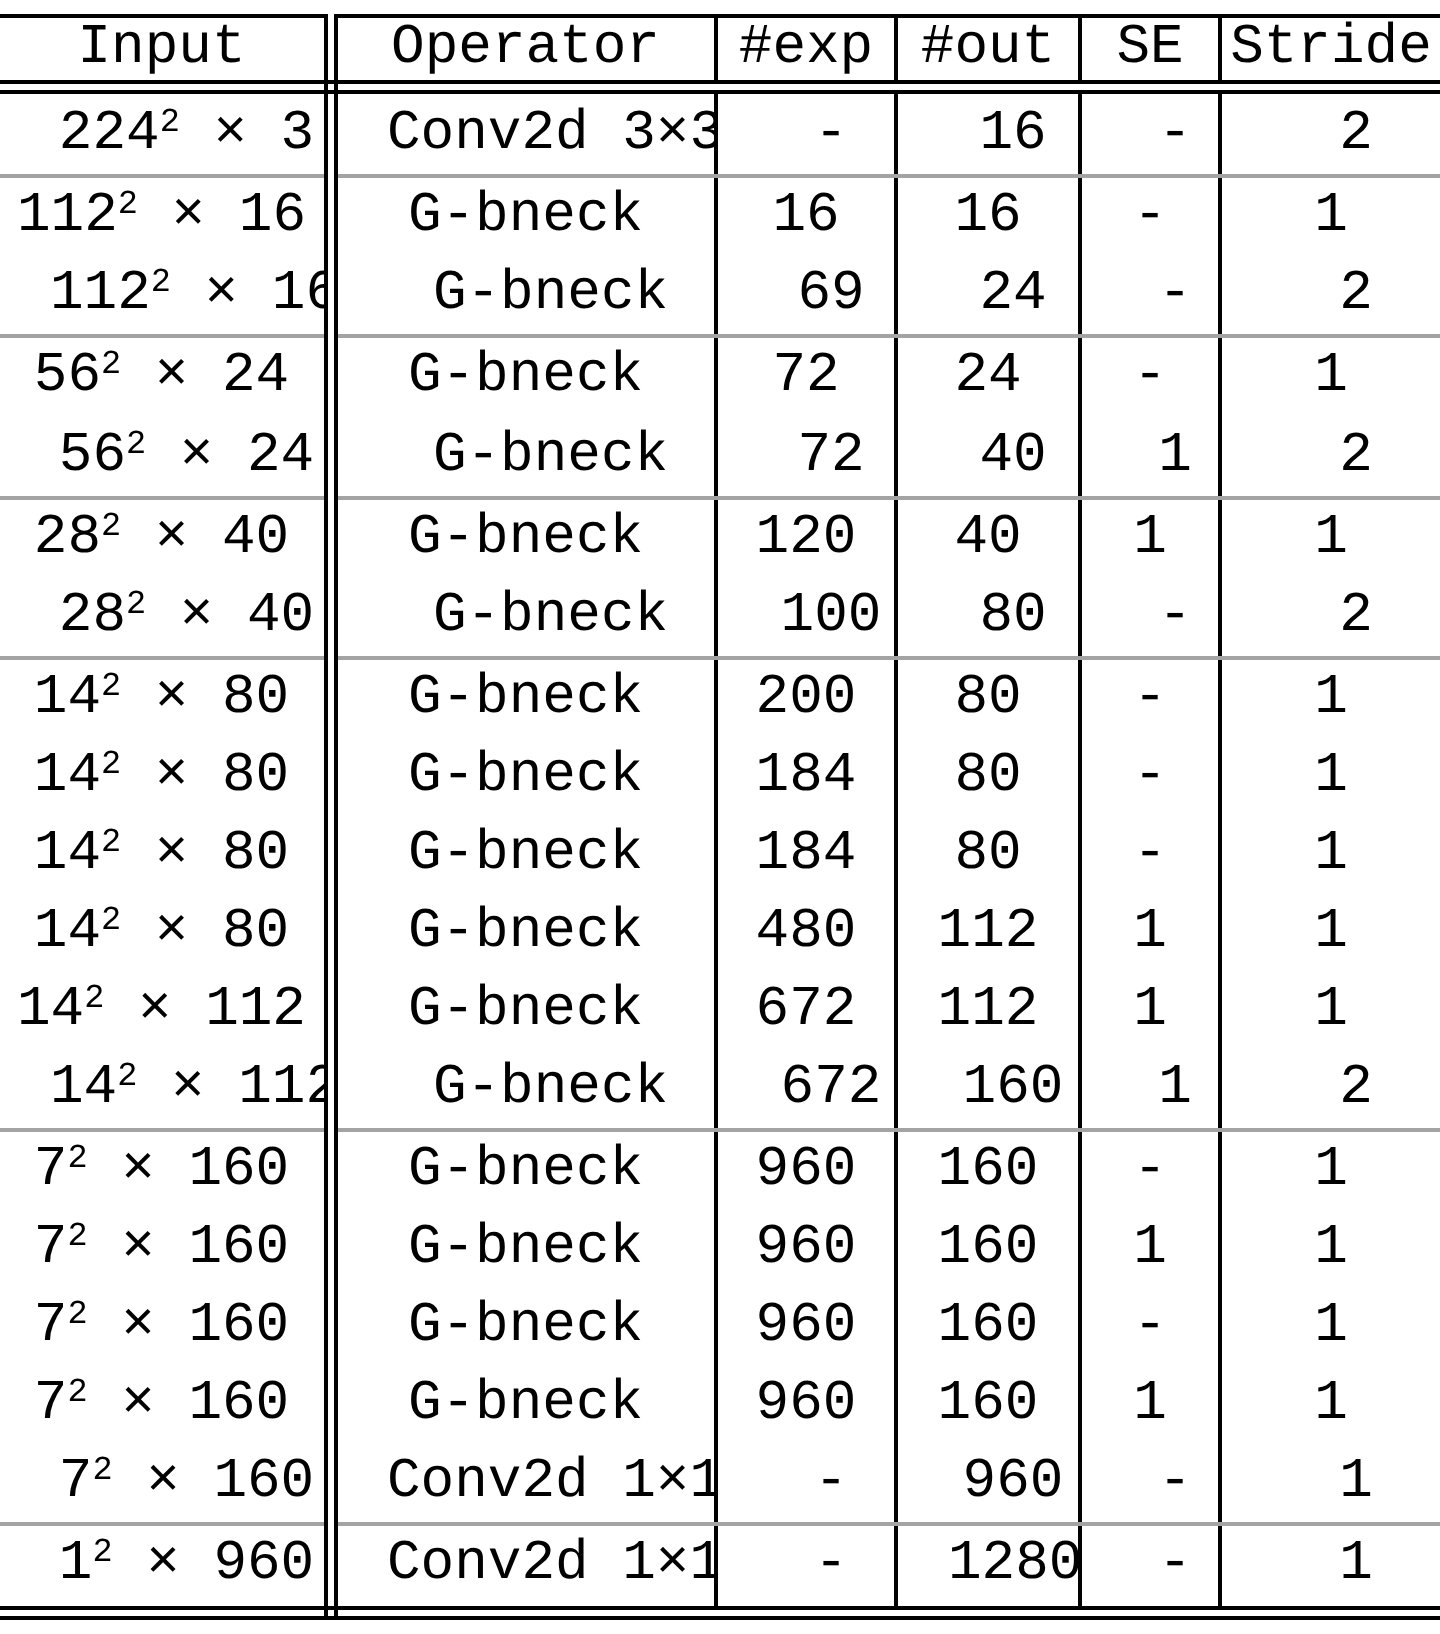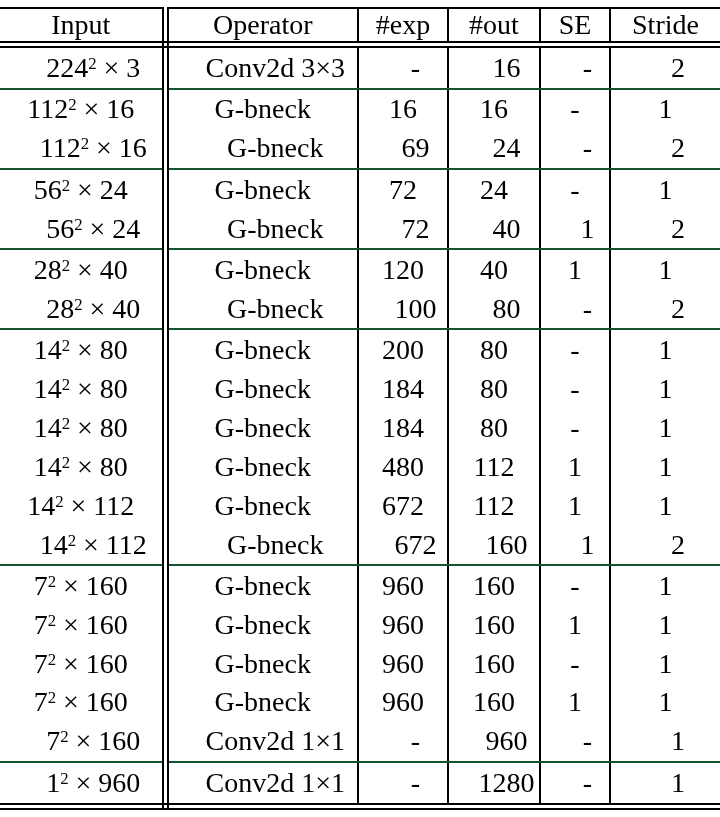--- a/index.html
+++ b/index.html
@@ -12,21 +12,21 @@
   }
   .table-wrap {
     padding-top: 7px;
     width: 720px;
   }
   table.arch {
     border-collapse: collapse;
     table-layout: fixed;
     width: 720px;
     height: 803px;
-    font-family: Liberation Serif, serif;
+    font-family: Liberation Mono, monospace;
     font-size: 28px;
     color: #000000;
   }
   table.arch th, table.arch td {
     padding: 0;
     text-align: center;
     vertical-align: middle;
     font-weight: normal;
     white-space: nowrap;
     overflow: hidden;
@@ -37,21 +37,21 @@
     border-bottom: 7px double #000000;
   }
   
   th:nth-child(1), td:nth-child(1) { border-right: 7px double #000000; }
   th:nth-child(2), td:nth-child(2),
   th:nth-child(3), td:nth-child(3),
   th:nth-child(4), td:nth-child(4),
   th:nth-child(5), td:nth-child(5) { border-right: 2px solid #000000; }
   th:nth-child(6), td:nth-child(6) { border-right: none; }
   
-  tbody tr.group-end td { border-bottom: 2px solid #14532d; padding-left: 25px; }
+  tbody tr.group-end td { border-bottom: 2px solid #a3a3a3; padding-left: 25px; }
   
   tbody tr:last-child td { border-bottom: 7px double #000000; }
   sup.exp {
     font-size: 0.60em;
     vertical-align: 0.50em;
     line-height: 0;
   }
 </style>
 </head>
 <body>

